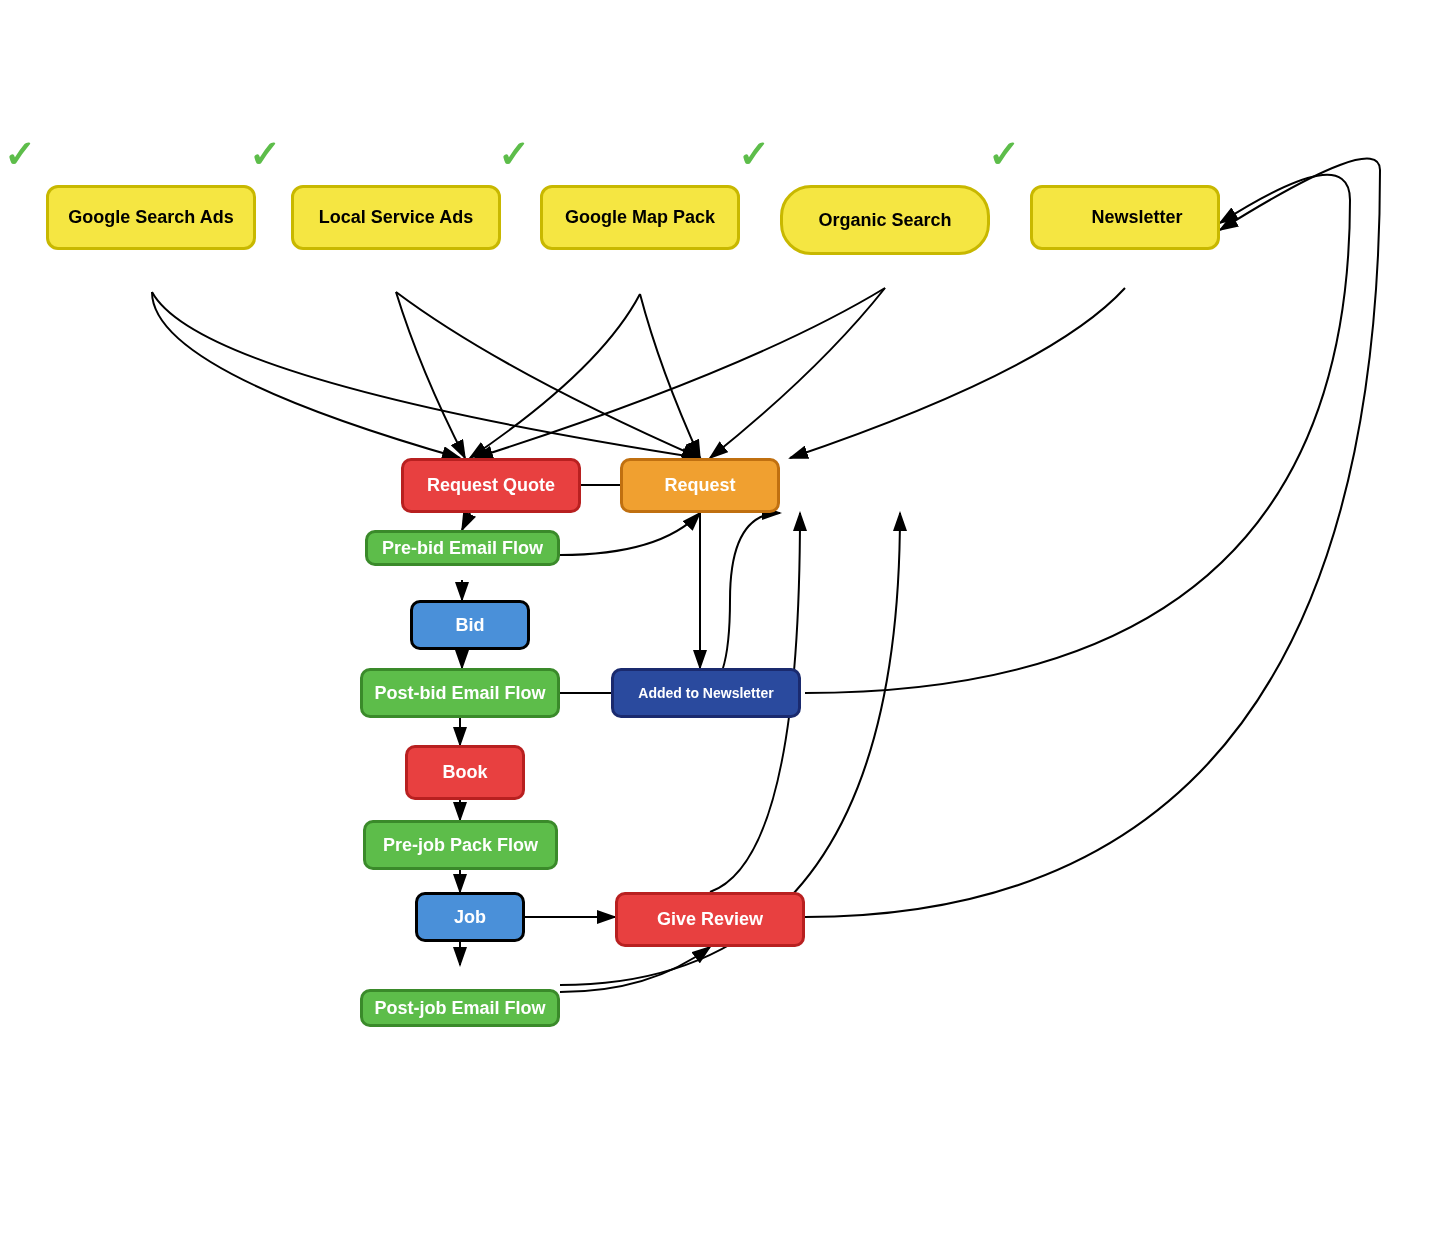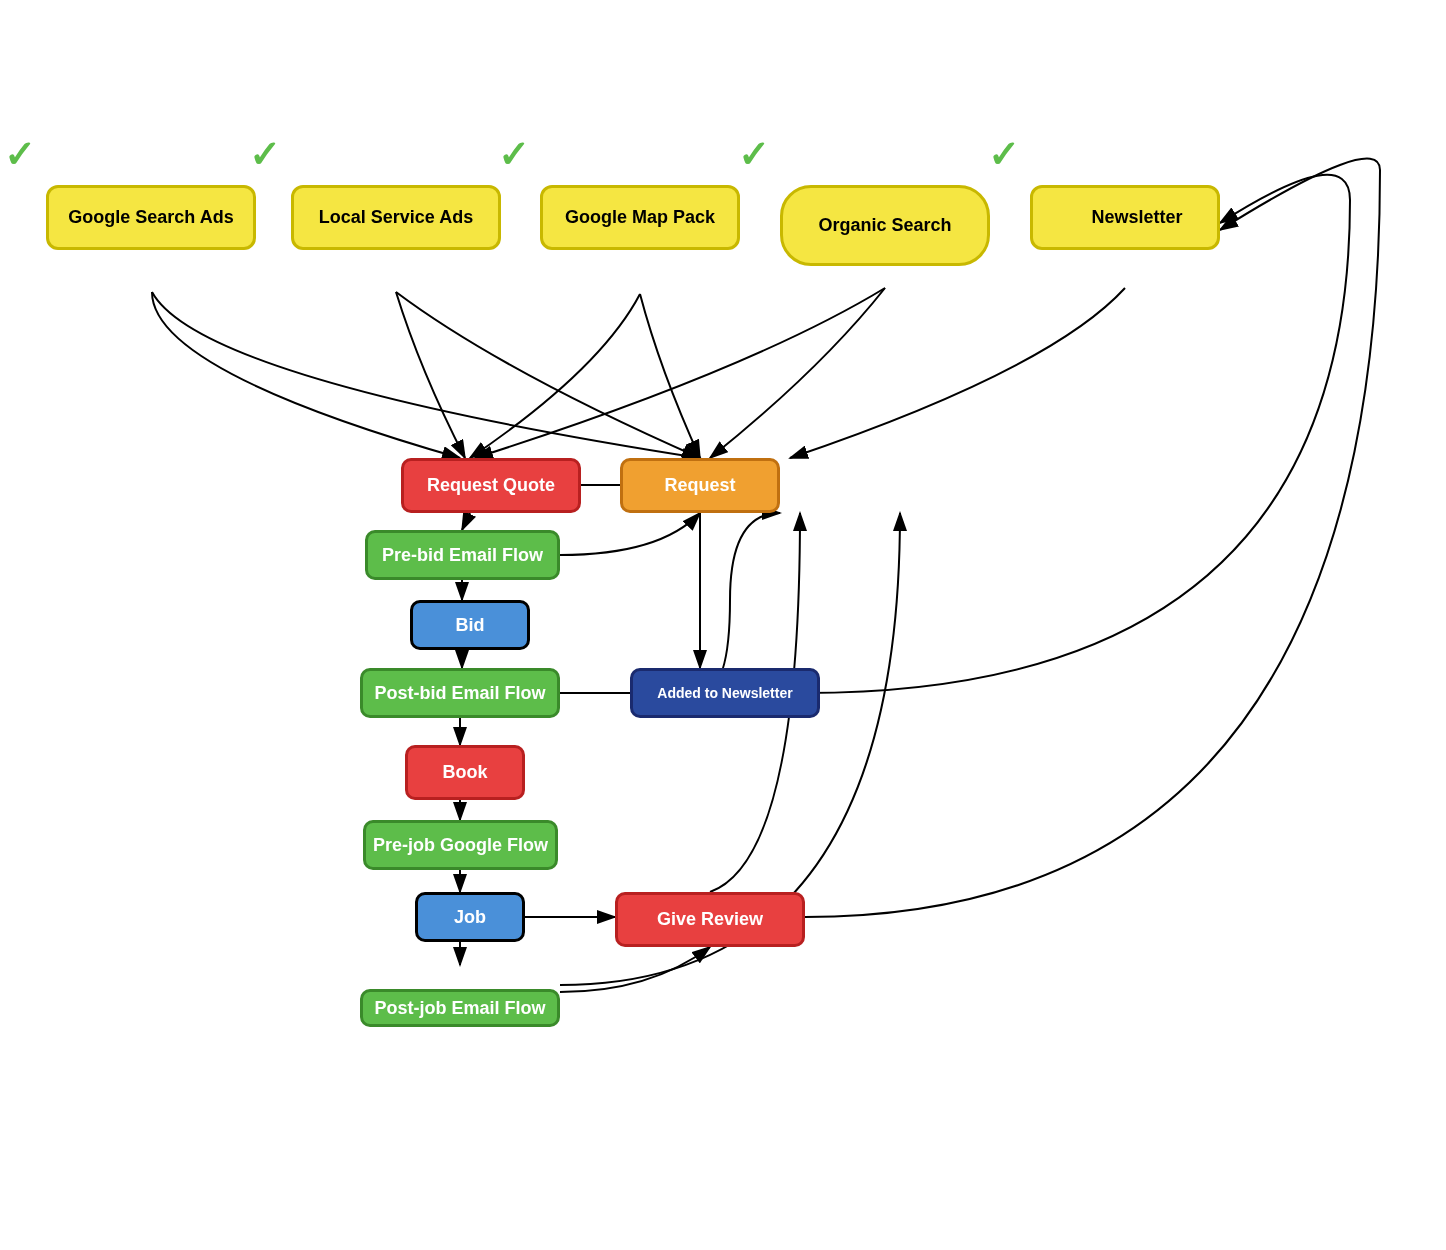--- a/index.html
+++ b/index.html
@@ -167,62 +167,62 @@
 
   <div class="node-wrapper" style="left:540px; top:185px;">
     <div class="checkmark">✓</div>
     <div class="node node-yellow" style="width:200px; height:65px;">
       <span>Google Map Pack</span>
     </div>
   </div>
 
   <div class="node-wrapper" style="left:780px; top:185px;">
     <div class="checkmark">✓</div>
-    <div class="node node-yellow" style="width:210px; height:81px;border-radius:31px;">
+    <div class="node node-yellow" style="width:210px; height:70px;border-radius:31px;">
       <span>Organic Search</span>
     </div>
   </div>
 
   <div class="node-wrapper" style="left:1030px; top:185px;">
     <div class="checkmark">✓</div>
     <div class="node node-yellow" style="width:190px; height:65px;padding-left:24px;">
       <span>Newsletter</span>
     </div>
   </div>
 
   <div class="node node-red" style="left:401px; top:458px; width:180px; height:55px; position:absolute;">
     <span>Request Quote</span>
   </div>
 
   <div class="node node-orange" style="left:620px; top:458px; width:160px; height:55px; position:absolute;">
     <span>Request</span>
   </div>
 
-  <div class="node node-green" style="left:365px; top:530px; width:195px; height:50px; position:absolute;">
+  <div class="node node-green" style="left:365px; top:530px; width:195px; height:36px; position:absolute;">
     <span>Pre-bid Email Flow</span>
   </div>
 
   <div class="node node-blue" style="left:410px; top:600px; width:120px; height:50px; position:absolute;">
     <span>Bid</span>
   </div>
 
   <div class="node node-green" style="left:360px; top:668px; width:200px; height:50px; position:absolute;">
     <span>Post-bid Email Flow</span>
   </div>
 
-  <div class="node node-darkblue" style="left:630px; top:668px; width:190px; height:50px; position:absolute; font-size:14px;">
+  <div class="node node-darkblue" style="left:611px; top:668px; width:190px; height:50px; position:absolute; font-size:14px;">
     <span>Added to Newsletter</span>
   </div>
 
   <div class="node node-red" style="left:405px; top:745px; width:120px; height:55px; position:absolute;">
     <span>Book</span>
   </div>
 
   <div class="node node-green" style="left:363px; top:820px; width:195px; height:50px; position:absolute;">
-    <span>Pre-job Google Flow</span>
+    <span>Pre-job Pack Flow</span>
   </div>
 
   <div class="node node-blue" style="left:415px; top:892px; width:110px; height:50px; position:absolute;">
     <span>Job</span>
   </div>
 
   <div class="node node-red" style="left:615px; top:892px; width:190px; height:55px; position:absolute;">
     <span>Give Review</span>
   </div>
 

